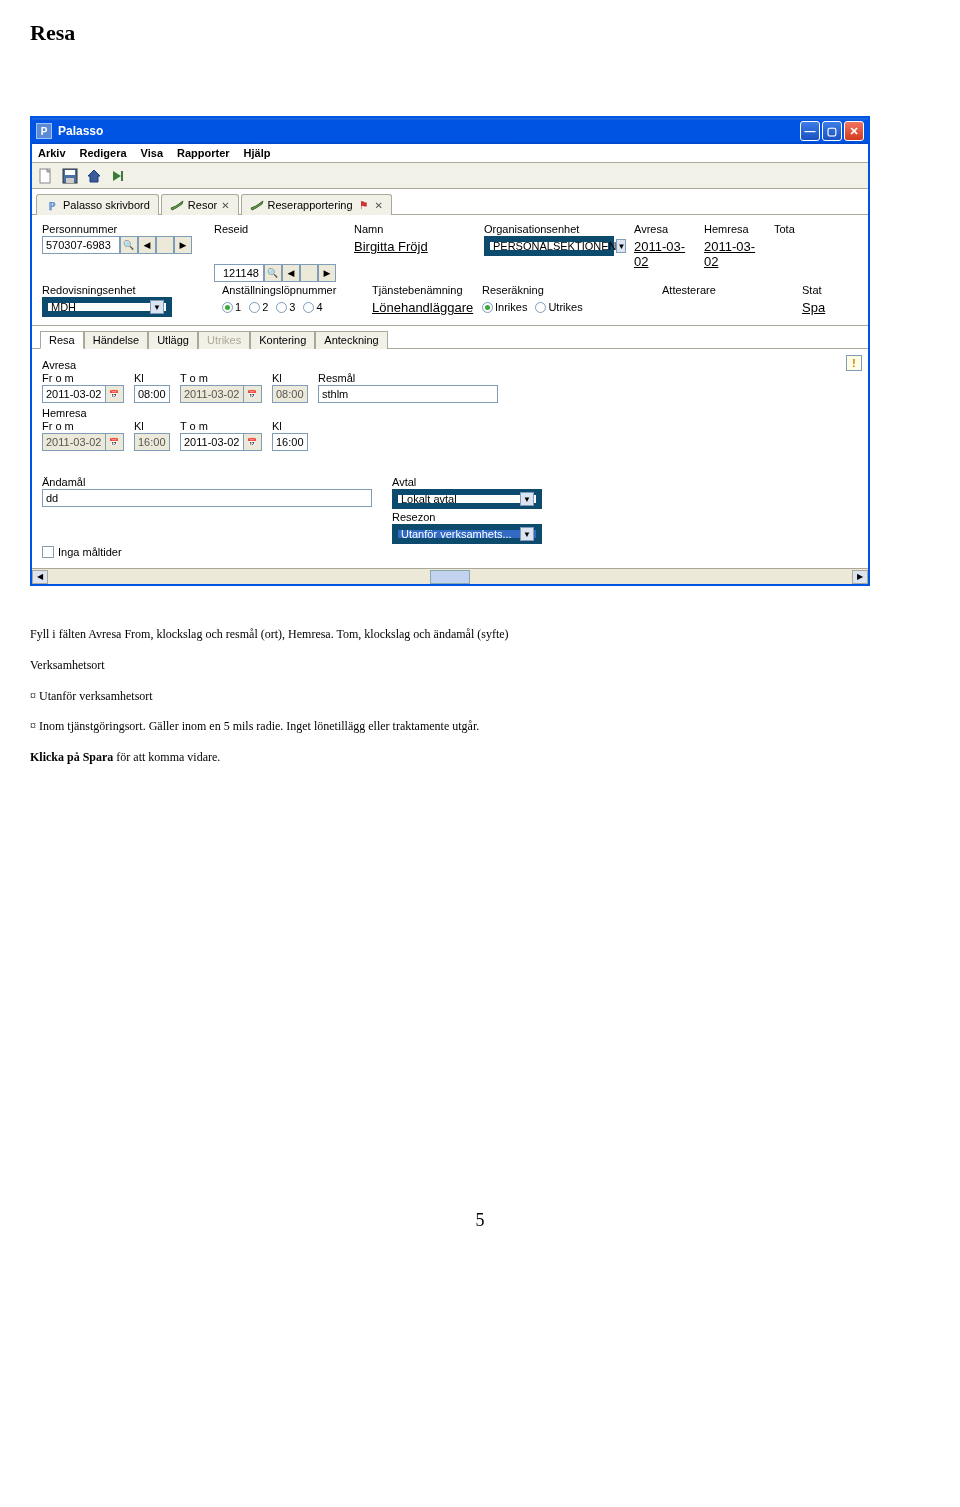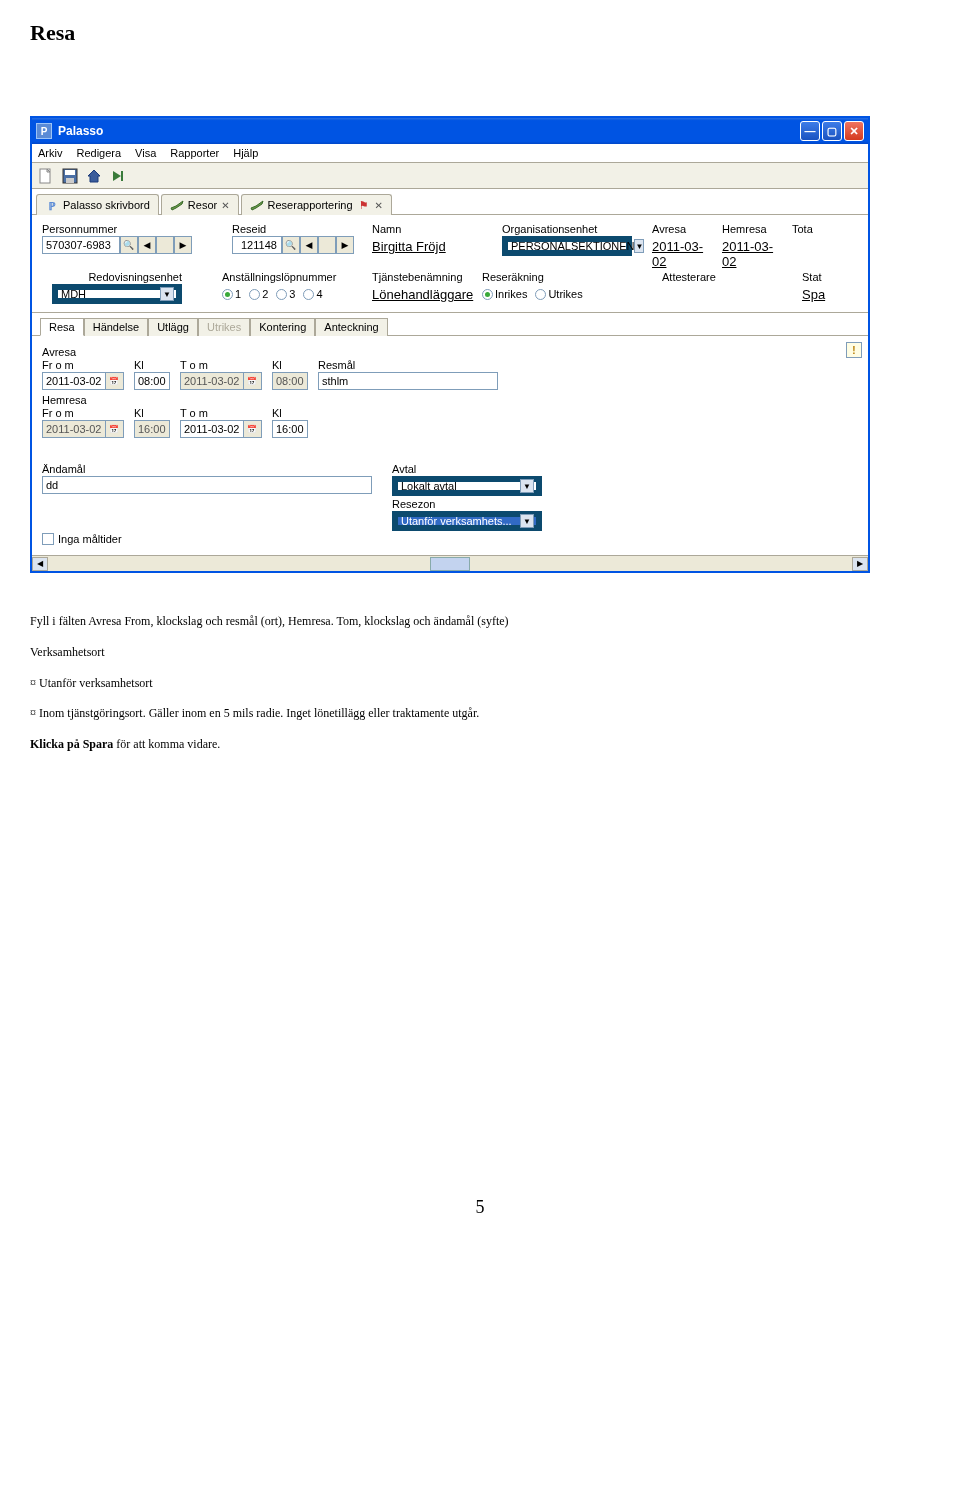--- a/index.html
+++ b/index.html
@@ -52,21 +52,21 @@
   }
   .win-btn.min, .win-btn.max { background: linear-gradient(to bottom,#3d7ce8,#1a52c0); color: #fff; }
   .win-btn.close { background: linear-gradient(to bottom,#f07460,#d43a1f); color:#fff; }
   .menubar {
     background: #fff;
     padding: 3px 6px;
     display: flex;
     gap: 14px;
     border-bottom: 1px solid #aca899;
   }
-  .menubar span { cursor: default; }
+  .menubar span { cursor: default; font-weight: bold; }
   .toolbar {
     background: #f2f1e7;
     padding: 4px 6px;
     display: flex;
     gap: 8px;
     border-bottom: 1px solid #aca899;
     align-items: center;
     height: 26px;
   }
   .tb-icon { width: 16px; height: 16px; display:inline-block; }
@@ -272,21 +272,21 @@
         <div style="display:flex;">
           <input class="inp" style="width: 78px;" value="570307-6983">
           <div class="nav-btns">
             <span class="nav-btn">🔍</span>
             <span class="nav-btn">◀</span>
             <span class="nav-btn"></span>
             <span class="nav-btn">▶</span>
           </div>
         </div>
       </div>
-      <div class="field" style="width:110px;margin-left:60px;">
+      <div class="field" style="width:110px;margin-left:42px;gap:28px;">
         <span class="label">Reseid</span>
         <div style="display:flex;">
           <input class="inp" style="width: 50px; padding-left: 8px;" value="121148">
           <div class="nav-btns">
             <span class="nav-btn">🔍</span>
             <span class="nav-btn">◀</span>
             <span class="nav-btn"></span>
             <span class="nav-btn">▶</span>
           </div>
         </div>
@@ -308,21 +308,21 @@
       </div>
       <div class="field" style="width:60px;">
         <span class="label">Hemresa</span>
         <span class="val-text">2011-03-02</span>
       </div>
       <div class="field" style="width:24px;">
         <span class="label">Tota</span>
       </div>
     </div>
     <div class="row">
-      <div class="field" style="width:140px;align-items:flex-end;">
+      <div class="field" style="width:140px;">
         <span class="label">Redovisningsenhet</span>
         <div class="sel" style="width:130px;">
           <span>MDH</span>
           <span class="arrow">▼</span>
         </div>
       </div>
       <div class="field" style="width:140px;margin-left:30px;">
         <span class="label">Anställningslöpnummer</span>
         <div class="radio-group">
           <span class="radio">

